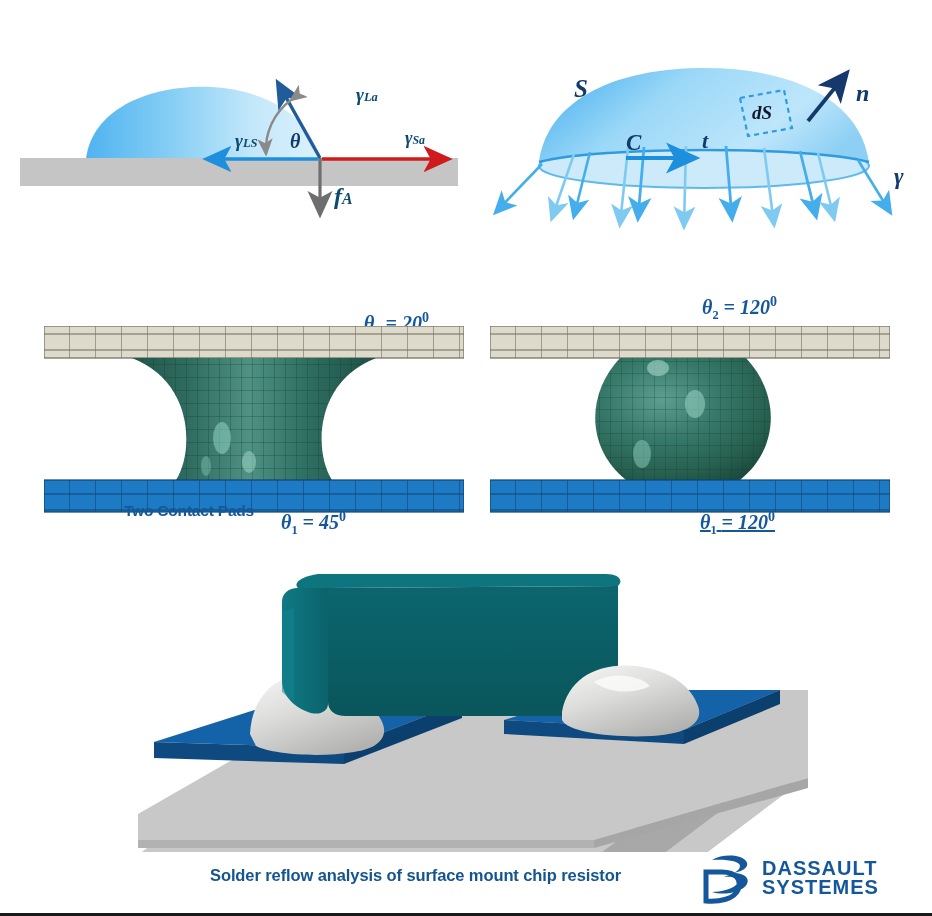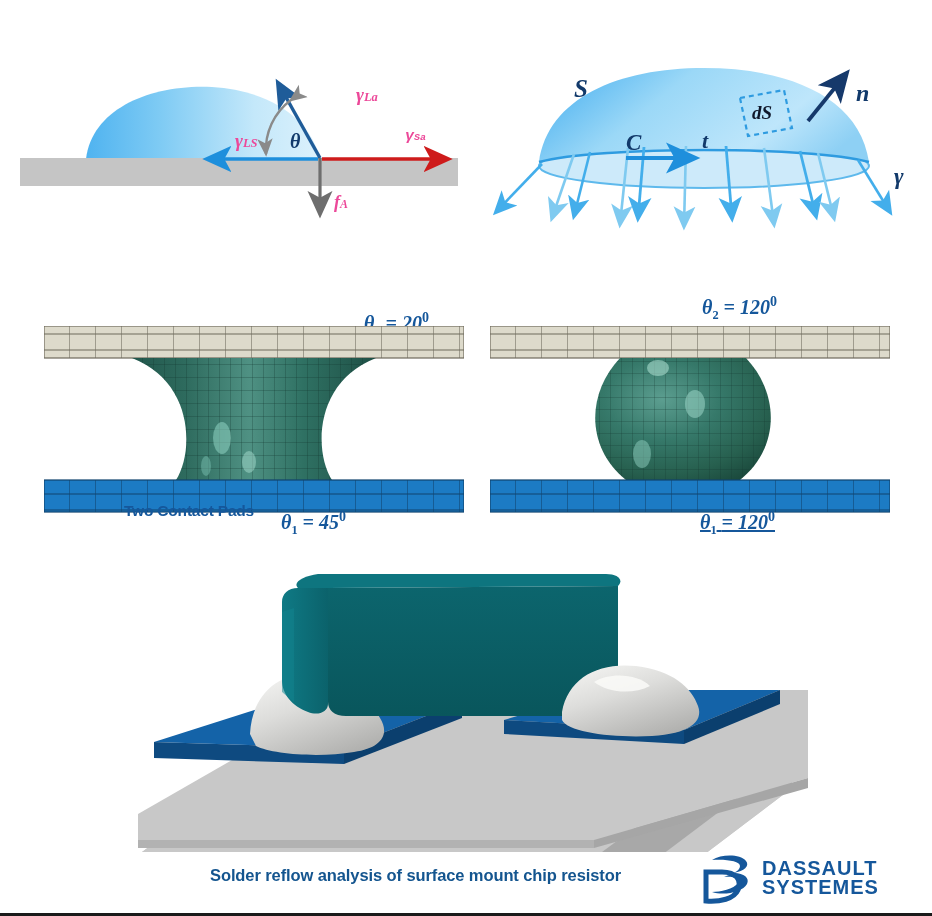--- a/index.html
+++ b/index.html
@@ -4,21 +4,21 @@
 <style>
   html,body{margin:0;padding:0;background:#ffffff;}
   body{width:932px;height:916px;position:relative;overflow:hidden;
        font-family:"Liberation Sans",sans-serif;}
   .stage{position:absolute;left:0;top:0;width:932px;height:916px;}
   svg{display:block;}
   .abs{position:absolute;}
 
   
   .mathlbl{font-family:"Liberation Serif",serif;font-style:italic;
-           font-weight:700;color:#ec4899;white-space:nowrap;}
+           font-weight:700;color:#0c4a6e;white-space:nowrap;}
   .navylbl{font-family:"Liberation Serif",serif;font-style:italic;
            font-weight:700;color:#123A6B;white-space:nowrap;}
   .angle-lbl{font-family:"Liberation Serif",serif;font-style:italic;
              font-weight:700;color:#15579B;font-size:20px;white-space:nowrap;}
   .angle-lbl sub{font-size:0.62em;font-style:normal;}
   .angle-lbl .deg{font-size:0.70em;vertical-align:super;font-style:normal;}
   .pads-lbl{font-family:"Liberation Sans",sans-serif;font-weight:700;
             color:#15579B;font-size:15.5px;letter-spacing:-0.2px;white-space:nowrap;}
   .caption{font-family:"Liberation Sans",sans-serif;font-weight:700;
            color:#14558F;font-size:16.5px;letter-spacing:-0.1px;white-space:nowrap;}
@@ -73,25 +73,25 @@
 
       <path d="M291,54 A 62 62 0 0 0 266,108" fill="none" stroke="#8A8A8A" stroke-width="2.4" marker-start="url(#mkGreySm)" marker-end="url(#mkGreySm)"></path>
     </svg>
 
     <div class="abs mathlbl" style="left:356px;top:38px;font-size:19px;">
       <span>γ</span><span class="sub-s">La</span>
     </div>
     <div class="abs mathlbl" style="left:235px;top:84px;font-size:19px;">
       <span>γ</span><span class="sub-s">LS</span>
     </div>
-    <div class="abs mathlbl" style="left:405px;top:82px;font-size:15px;font-family:Liberation Mono, monospace;">
+    <div class="abs mathlbl" style="left:405px;top:82px;font-size:18px;">
       <span>γ</span><span class="sub-s">Sa</span>
     </div>
     <div class="abs mathlbl" style="left:290px;top:84px;font-size:20px;color:#123A6B;">θ</div>
-    <div class="abs mathlbl" style="left:334px;top:146px;font-size:18px;">
+    <div class="abs mathlbl" style="left:334px;top:137px;font-size:24px;">
       <span>f</span><span class="sub-s">A</span>
     </div>
   </div>
 
   <div class="abs" style="left:478px;top:46px;">
     <svg width="454" height="230" viewBox="0 0 454 230">
       <defs>
         <linearGradient id="capGrad" x1="0" y1="0.25" x2="1" y2="0.6">
           <stop offset="0%" stop-color="#4FB3F0"></stop>
           <stop offset="35%" stop-color="#9BD8F7"></stop>

